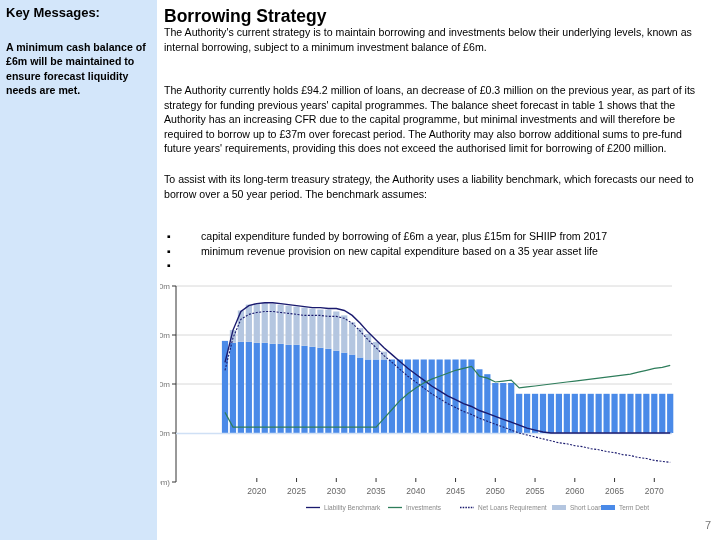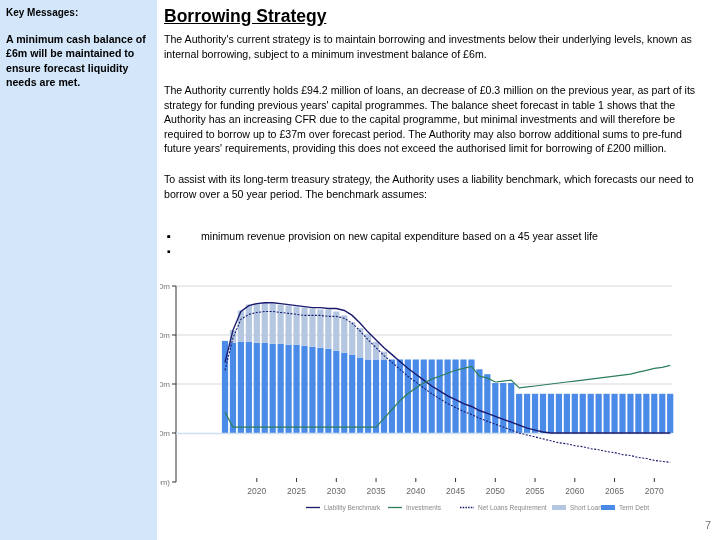--- a/index.html
+++ b/index.html
@@ -1,46 +1,46 @@
 <!DOCTYPE html>
 <html><head>
 <meta charset="utf-8">
 <style>
   html, body { margin: 0; padding: 0; }
   body { width: 720px; height: 540px; position: relative; background: #ffffff; overflow: hidden; font-family: "Liberation Sans", sans-serif; color: #000; }
   .sidebar { position: absolute; left: 0; top: 0; width: 157px; height: 540px; background: #d3e6fa; box-sizing: border-box; padding: 6px 6px 0 6px; }
   .sidebar p { margin: 0 0 11px 0; font-size: 10.6px; line-height: 14.2px; font-weight: bold; }
-  .sidebar .km { margin-bottom: 12px; font-size: 10px; }
+  .sidebar .km { margin-bottom: 20px; font-size: 13px; }
   .main { position: absolute; left: 164px; top: 0; width: 548px; }
-  .title { position: absolute; left: 0; top: 6px; font-size: 17.5px; font-weight: bold; text-decoration: underline; margin: 0; white-space: nowrap; }
+  .title { position: absolute; left: 0; top: 6px; font-size: 17.5px; font-weight: bold; margin: 0; white-space: nowrap; }
   .para { position: absolute; left: 0; width: 548px; margin: 0; font-size: 10.6px; line-height: 14.5px; color: #000; }
   .bullets { position: absolute; left: 0; top: 229px; width: 548px; margin: 0; padding: 0; list-style: none; font-size: 10.6px; line-height: 14.5px; }
   .bullets li { position: relative; padding-left: 37px; }
   .bullets li .dot { position: absolute; left: 3px; top: 0; }
   .chart { position: absolute; left: 160px; top: 276px; width: 520px; height: 250px; }
   .chart svg { display: block; }
   .chart text { font-family: "Liberation Sans", sans-serif; }
   .page-num { position: absolute; left: 705px; top: 519px; font-size: 11px; color: #777; }
 </style>
 </head>
 <body>
 
 <div class="sidebar">
   <p class="km">Key Messages:</p>
   <p>A minimum cash balance of £6m will be maintained to ensure forecast liquidity needs are met.</p>
 </div>
 
 <div class="main">
   <h1 class="title">Borrowing Strategy</h1>
-  <p class="para" style="top:32px">The Authority's current strategy is to maintain borrowing and investments below their underlying levels, known as internal borrowing, subject to a minimum investment balance of £6m.</p>
+  <p class="para" style="top:25px">The Authority's current strategy is to maintain borrowing and investments below their underlying levels, known as internal borrowing, subject to a minimum investment balance of £6m.</p>
   <p class="para" style="top:83px">The Authority currently holds £94.2 million of loans, an decrease of £0.3 million on the previous year, as part of its strategy for funding previous years' capital programmes.  The balance sheet forecast in table 1 shows that the Authority has an increasing CFR due to the capital programme, but minimal investments and will therefore be required to borrow up to £37m over forecast period.  The Authority may also borrow additional sums to pre-fund future years' requirements, providing this does not exceed the authorised limit for borrowing of £200 million.</p>
   <p class="para" style="top:172px">To assist with its long-term treasury strategy, the Authority uses a liability benchmark, which forecasts our need to borrow over a 50 year period. The benchmark assumes:</p>
   <ul class="bullets">
-    <li><span class="dot">▪</span></li>
-    <li><span class="dot">▪</span><span>minimum revenue provision on new capital expenditure based on a 45 year asset life</span></li>
+    <li><span class="dot">▪</span><span>capital expenditure funded by borrowing of £6m a year, plus £15m for SHIIP from 2017</span></li>
+    <li><span class="dot">▪</span><span>minimum revenue provision on new capital expenditure based on a 35 year asset life</span></li>
     <li><span class="dot">▪</span></li>
   </ul>
 </div>
 
 <div class="chart">
   <svg id="chart-svg" width="520" height="250" viewBox="0 0 520 250">
       <line x1="16" x2="512" y1="10" y2="10" stroke="#d8d8d8" stroke-width="1"></line>
       <line x1="12" x2="16" y1="10" y2="10" stroke="#333" stroke-width="1"></line>
       <text x="10" y="13" text-anchor="end" font-size="8" fill="#777">£150.0m</text>
       <line x1="16" x2="512" y1="59" y2="59" stroke="#d8d8d8" stroke-width="1"></line>

